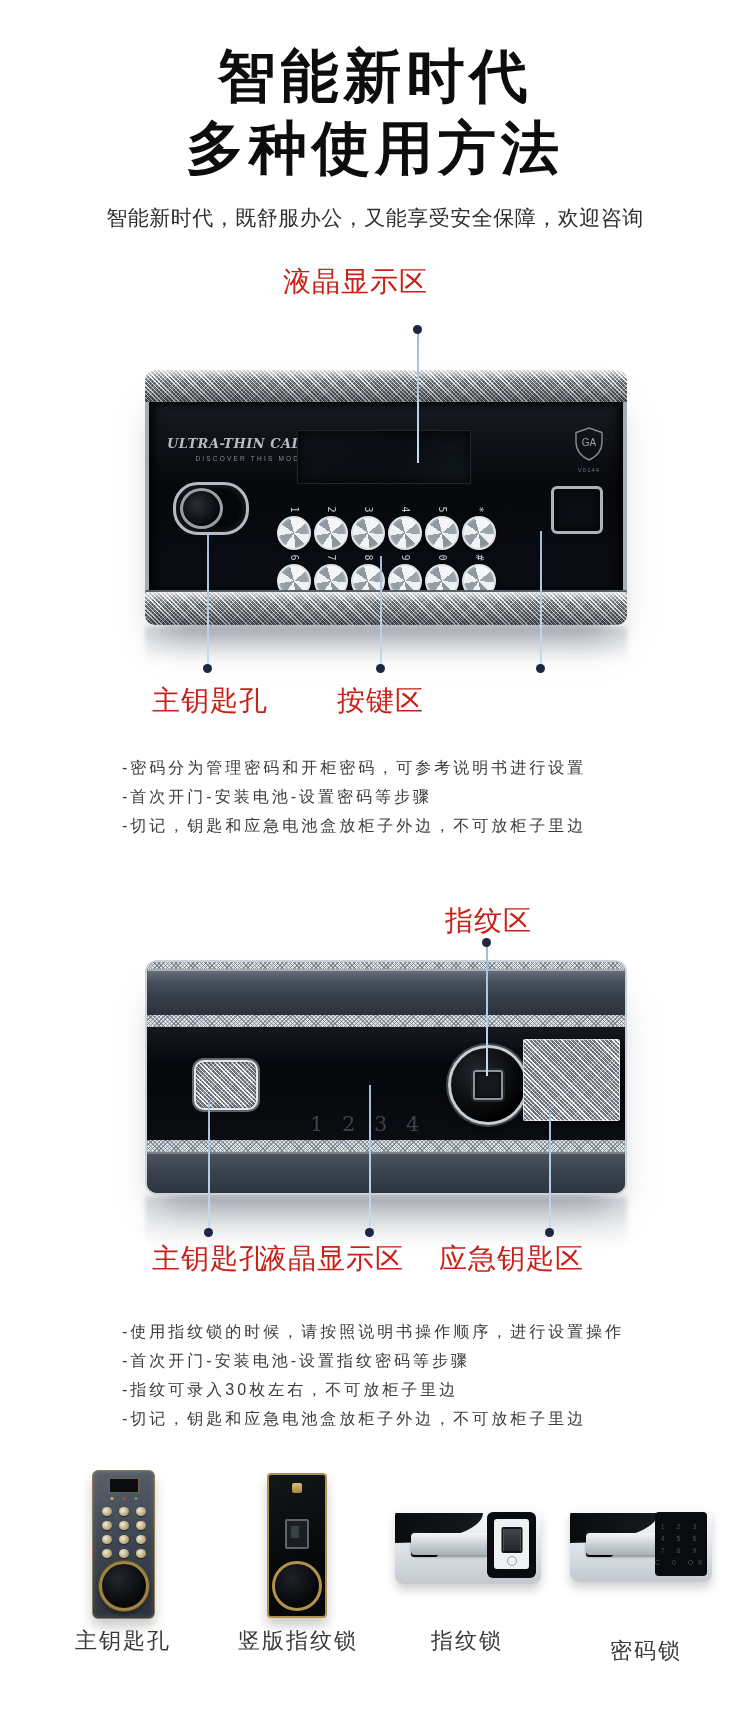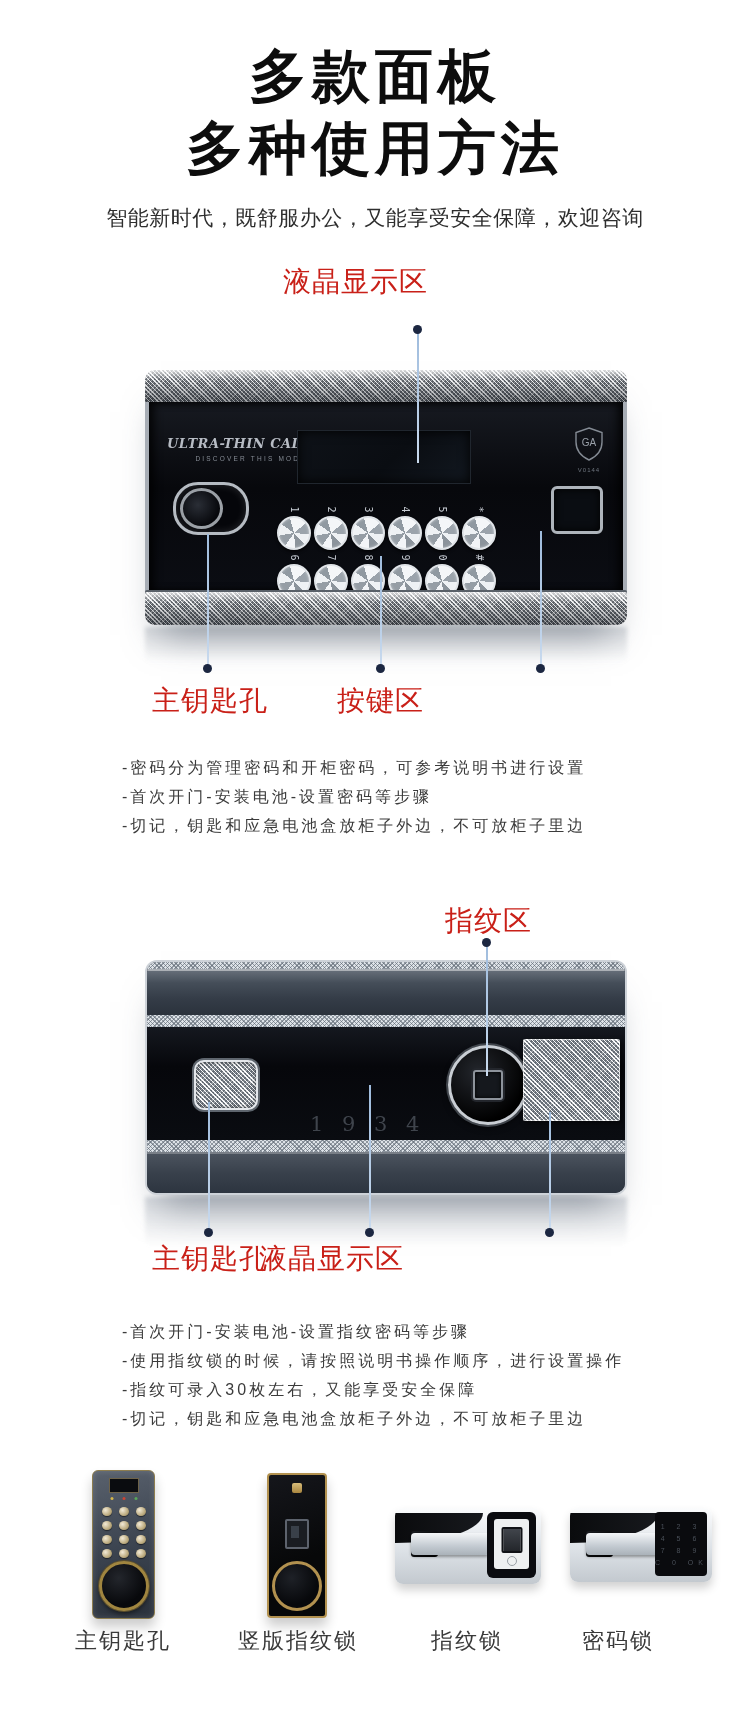--- a/index.html
+++ b/index.html
@@ -165,21 +165,21 @@
   .p4-mod{position:absolute;right:5px;top:4px;width:52px;height:64px;border-radius:4px;
           background:#0a0b0e;padding-top:9px;box-sizing:border-box;}
   .p4-row{text-align:center;color:#4a5059;font-size:7px;line-height:12px;letter-spacing:5px;white-space:nowrap;}
 </style>
 </head>
 <body>
 
 <div class="page">
 
   <div class="title">
-    <div>多款面板</div>
+    <div>智能新时代</div>
     <div>多种使用方法</div>
   </div>
   <div class="subtitle">智能新时代，既舒服办公，又能享受安全保障，欢迎咨询</div>
 
   <div class="rlabel" style="left:283px;top:263px;">液晶显示区</div>
   <div class="cdot" style="left:413px;top:325px;"></div>
   <div class="cline" style="left:417px;top:333px;height:130px;"></div>
 
   <div class="panel1">
     <div class="p1-band-top knurl-band"></div>
@@ -278,21 +278,21 @@
   <div class="cdot" style="left:482px;top:938px;"></div>
   <div class="cline" style="left:486px;top:946px;height:130px;"></div>
 
   <div class="panel2">
     <div class="p2-spark-top spark"></div>
     <div class="p2-top"></div>
     <div class="p2-spark spark"></div>
     <div class="p2-face">
       <div class="p2-keyrect knurl-bright"></div>
       <div class="p2-digits">
-        <div>1 9 3 4</div>
+        <div>1 2 3 4</div>
         
         
       </div>
       <div class="p2-fp">
         <div class="p2-fp-sensor"></div>
       </div>
       <div class="p2-bandright knurl-bright"></div>
     </div>
     <div class="p2-spark spark"></div>
     <div class="p2-bottom"></div>
@@ -300,25 +300,26 @@
   <div class="p2-reflect"></div>
 
   <div class="cline" style="left:208px;top:1102px;height:130px;"></div>
   <div class="cdot" style="left:204px;top:1228px;"></div>
   <div class="cline" style="left:369px;top:1085px;height:147px;"></div>
   <div class="cdot" style="left:365px;top:1228px;"></div>
   <div class="cline" style="left:549px;top:1112px;height:120px;"></div>
   <div class="cdot" style="left:545px;top:1228px;"></div>
   <div class="rlabel" style="left:152px;top:1240px;">主钥匙孔</div>
   <div class="rlabel" style="left:259px;top:1240px;">液晶显示区</div>
+  <div class="rlabel" style="left:439px;top:1240px;">应急钥匙区</div>
 
   <div class="notes" style="top:1317px;">
+    <div>-使用指纹锁的时候，请按照说明书操作顺序，进行设置操作</div>
     <div>-首次开门-安装电池-设置指纹密码等步骤</div>
-    <div>-使用指纹锁的时候，请按照说明书操作顺序，进行设置操作</div>
-    <div>-指纹可录入30枚左右，又能享受安全保障</div>
+    <div>-指纹可录入30枚左右，不可放柜子里边</div>
     <div>-切记，钥匙和应急电池盒放柜子外边，不可放柜子里边</div>
   </div>
 
   <div class="vlock1">
     <div class="p1s-screen"></div>
     <div class="p1s-leds">
       <i style="background:#d4b54a;"></i>
         <i style="background:#cc4434;"></i>
         <i style="background:#58a85a;"></i>
     </div>
@@ -364,15 +365,15 @@
       <div class="p4-row">1 2 3</div>
       <div class="p4-row">4 5 6</div>
       <div class="p4-row">7 8 9</div>
       <div class="p4-row">C 0 OK</div>
     </div>
   </div>
 
   <div class="plabel" style="left:33px;">主钥匙孔</div>
   <div class="plabel" style="left:208px;">竖版指纹锁</div>
   <div class="plabel" style="left:377px;">指纹锁</div>
-  <div class="plabel" style="left:528px;">密码锁</div>
+  <div class="plabel" style="left:556px;margin-top:10px;">密码锁</div>
 
 </div>
 
 </body></html>

